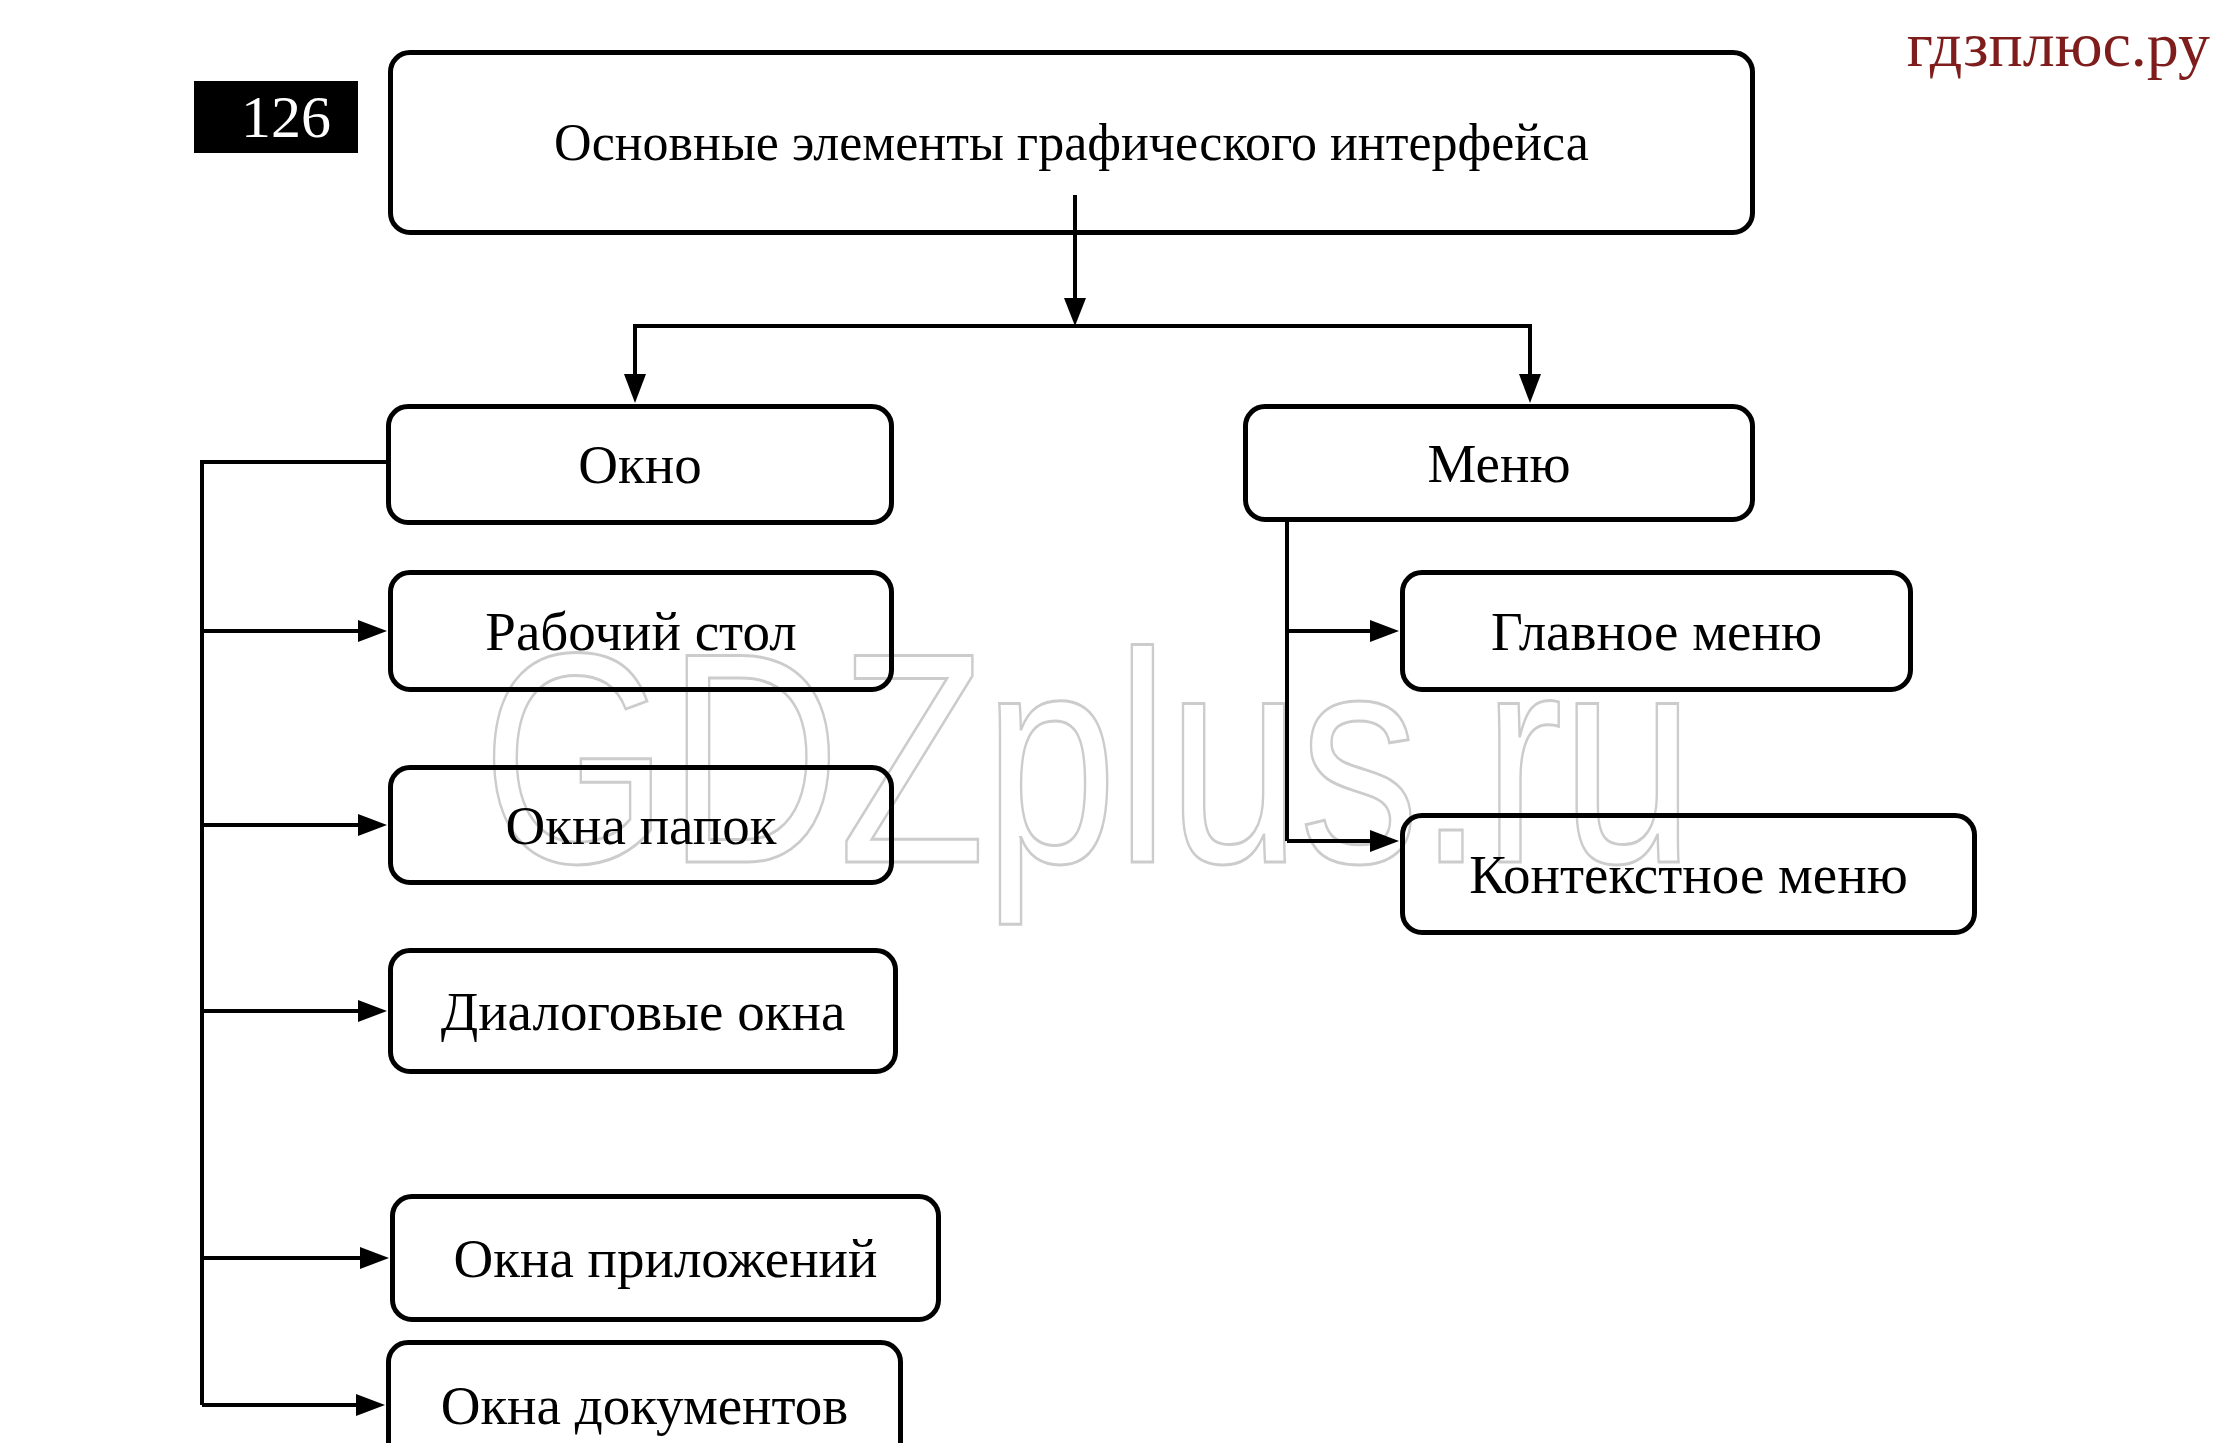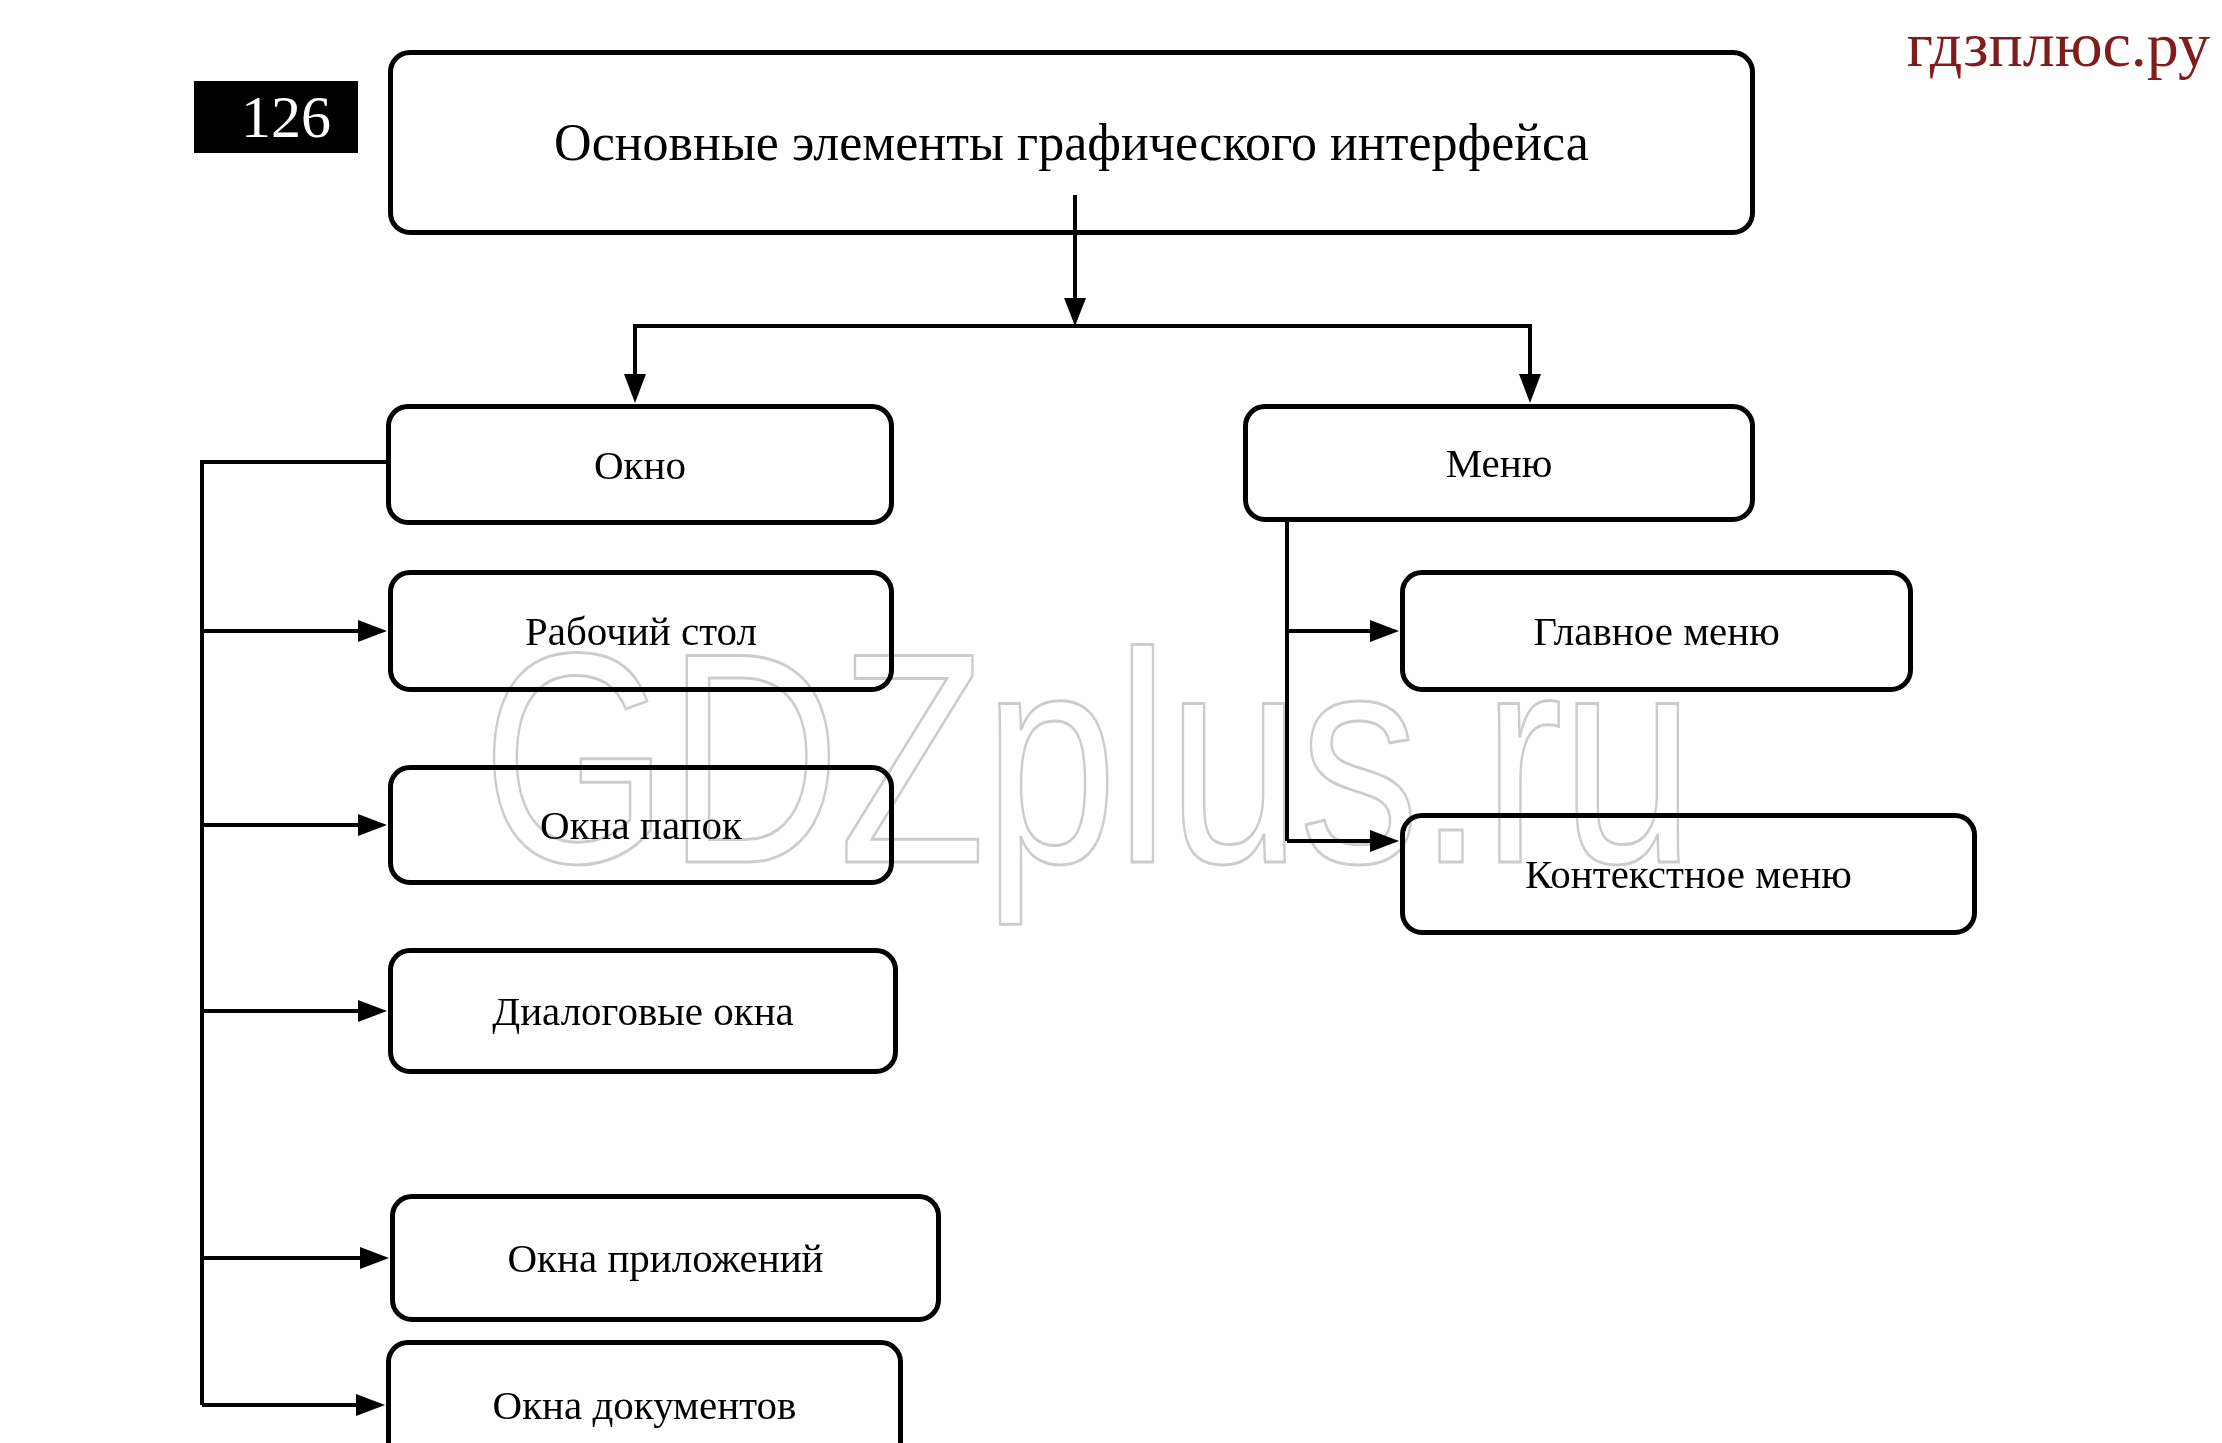--- a/index.html
+++ b/index.html
@@ -22,21 +22,21 @@
   
   svg.connectors{position:absolute;left:0;top:0;z-index:2;}
   svg.connectors .ln{stroke:#000;stroke-width:4;fill:none;}
   svg.connectors .ah{fill:#000;stroke:none;}
 
   
   .node{
     position:absolute;z-index:3;box-sizing:border-box;
     border:5px solid #000;border-radius:22px;background:transparent;
     display:flex;align-items:center;justify-content:center;
-    font-size:41px;color:#000;white-space:nowrap;
+    font-size:55px;color:#000;white-space:nowrap;
   }
   .node-root{left:388px;top:50px;width:1367px;height:185px;font-size:52px;}
   .node-okno{left:386px;top:404px;width:508px;height:121px;}
   .node-menu{left:1243px;top:404px;width:512px;height:118px;}
   .node-rabochiy-stol{left:388px;top:570px;width:506px;height:122px;}
   .node-okna-papok{left:388px;top:765px;width:506px;height:120px;}
   .node-dialogovye-okna{left:388px;top:948px;width:510px;height:126px;text-align:right;}
   .node-okna-prilozheniy{left:390px;top:1194px;width:551px;height:128px;}
   .node-okna-dokumentov{left:386px;top:1340px;width:517px;height:130px;}
   .node-glavnoe-menu{left:1400px;top:570px;width:513px;height:122px;}

